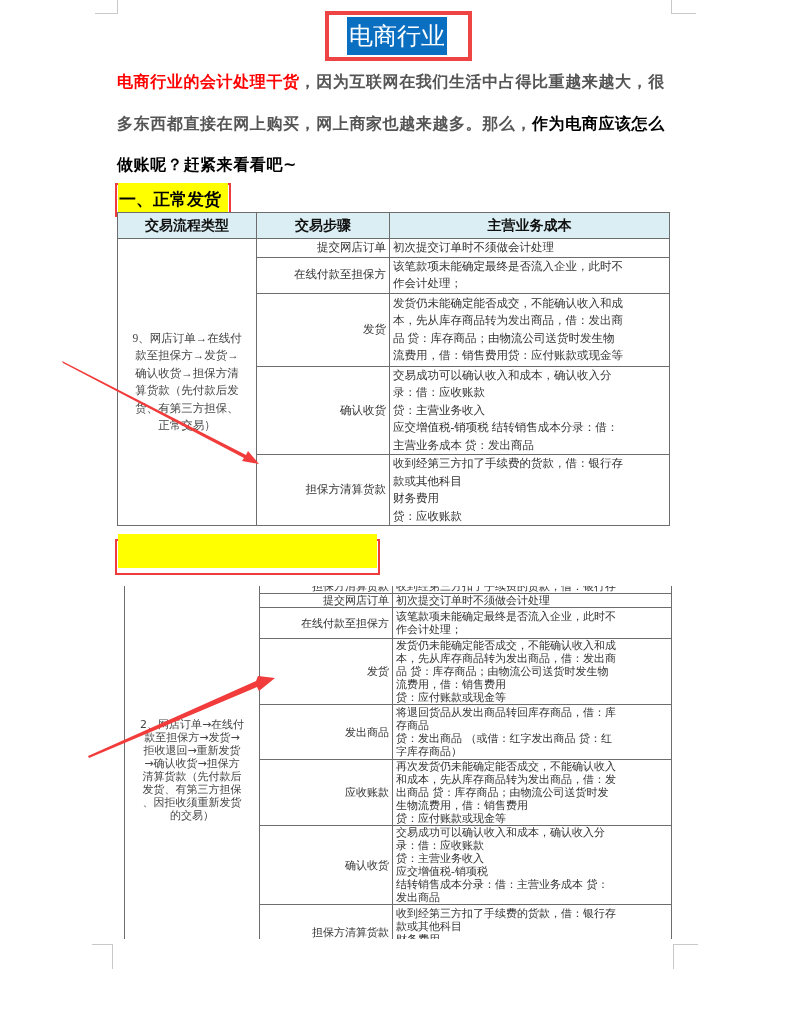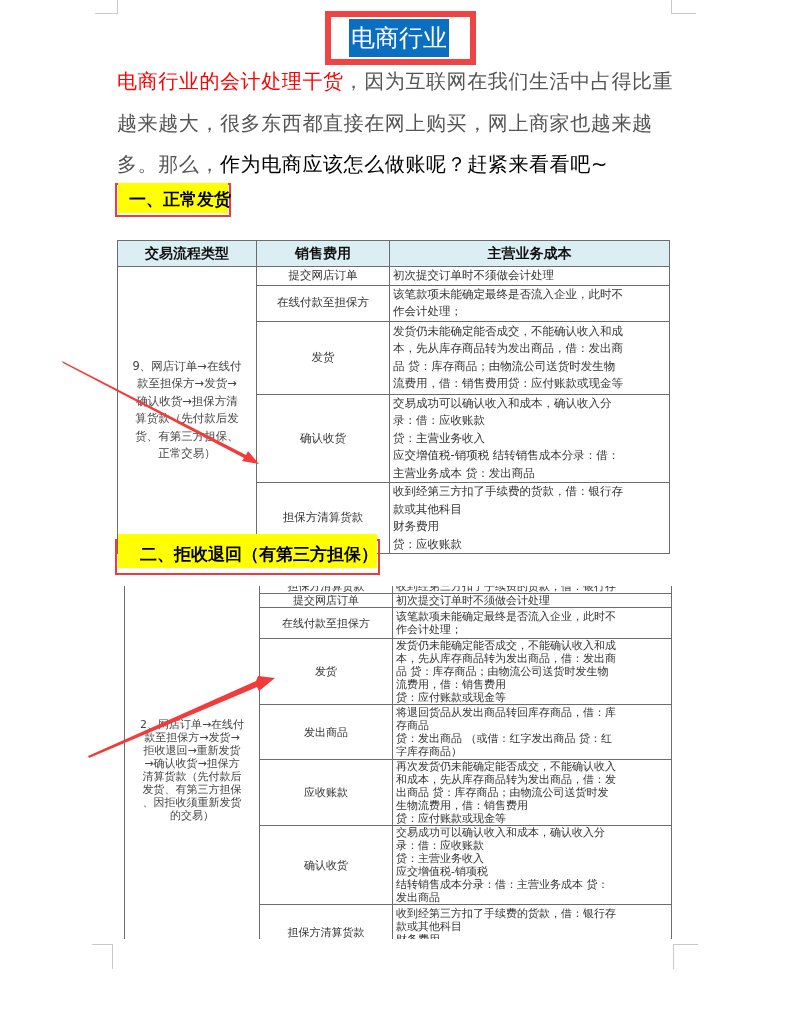--- a/index.html
+++ b/index.html
@@ -1,39 +1,39 @@
 <!DOCTYPE html>
 <html><head>
 <meta charset="utf-8">
 <style>
   html, body { margin:0; padding:0; background:#ffffff; }
   body { width:795px; height:1021px; position:relative; overflow:hidden;
          font-family:"DejaVu Sans","Liberation Sans",sans-serif; color:#000; }
   .corner { position:absolute; border-color:#c8c8c8; border-style:solid; border-width:0; }
   .title-box { position:absolute; left:325px; top:11px; width:139px; height:42px;
-               border:6px solid #ef4444; }
+               border:4px solid #ef4444; }
   .title-hl { position:absolute; left:18px; top:2px; width:100px; height:38px;
               background:#0b6fc1; color:#fff; font-size:24px; line-height:38px;
               text-align:center; white-space:nowrap; }
-  .para { position:absolute; left:117px; top:61px; width:560px; font-size:20px;
-          font-weight:normal; line-height:41.5px; color:#555555; letter-spacing:0.6px; }
+  .para { position:absolute; left:117px; top:61px; width:560px; font-size:16px;
+          font-weight:bold; line-height:41.5px; color:#555555; letter-spacing:0.6px; }
   .para .red { color:#ff0000; }
   .para .blk { color:#000000; }
   .heading { position:absolute; font-size:17px; font-weight:bold; color:#000;
              border:2px solid #ef3b3b; white-space:nowrap; }
   .heading .fill { position:absolute; background:#ffff00; }
-  .heading span.t { position:relative; display:block; padding-left:12px;text-align:right; }
+  .heading span.t { position:relative; display:block; padding-left:2px; }
   table.tbl { position:absolute; border-collapse:collapse; table-layout:fixed;
               color:#333; }
   table.tbl td, table.tbl th { border:1px solid #6d6d6d; padding:0 3px; vertical-align:middle; }
   table.tbl th { background:#dbeef3; font-weight:bold; font-size:14px; color:#111; text-align:center; }
   .t1 td { font-size:11.5px; line-height:17.5px; }
   .t2 td { font-size:11px; line-height:13px; }
   td.type { text-align:center; white-space:pre-line; color:#444; }
-  td.step { text-align:center; white-space:nowrap; }
+  td.step { text-align:right; white-space:nowrap; }
   td.desc { text-align:left; white-space:pre-line;margin-left:28px; }
   .clip { position:absolute; overflow:hidden; }
   svg.arrow { position:absolute; left:0; top:0; overflow:visible; pointer-events:none; }
 </style>
 </head>
 <body>
 
 <div class="corner" style="left:95px;top:0;width:22px;height:13px;border-right-width:1px;border-bottom-width:1px;"></div>
 <div class="corner" style="left:671px;top:0;width:24px;height:13px;border-left-width:1px;border-bottom-width:1px;"></div>
 <div class="corner" style="left:92px;top:944px;width:20px;height:24px;border-right-width:1px;border-top-width:1px;"></div>
@@ -45,30 +45,30 @@
 
 <div class="para">
   <span class="red">电商行业的会计处理干货</span><span>，因为互联网在我们生活中占得比重越来越大，很多东西都直接在网上购买，网上商家也越来越多。那么，</span><span class="blk">作为电商应该怎么做账呢？赶紧来看看吧~</span>
 </div>
 
 <div class="heading" style="left:115px;top:183px;width:112px;height:30px;">
   <div class="fill" style="left:1px;top:-2px;width:110px;height:30px;"></div>
   <span class="t" style="line-height:29px;">一、正常发货</span>
 </div>
 
-<table class="tbl t1" style="left:117px;top:240px;width:552px;">
+<table class="tbl t1" style="left:117px;top:212px;width:552px;font-family:Liberation Serif, serif;">
   <colgroup>
       <col style="width:139px">
       <col style="width:133px">
       <col style="width:280px">
     </colgroup>
   <tbody>
       <tr style="height:26px">
     <th>交易流程类型</th>
-    <th>销售费用</th>
+    <th>交易步骤</th>
     <th>主营业务成本</th>
   </tr>
   <tr style="height:18px">
     <td class="type" rowspan="5">9、网店订单→在线付
 款至担保方→发货→
 确认收货→担保方清
 算货款（先付款后发
 货、有第三方担保、
 正常交易）</td>
     <td class="step">提交网店订单</td>
@@ -99,21 +99,20 @@
     <td class="desc">收到经第三方扣了手续费的货款，借：银行存
 款或其他科目
 财务费用
 贷：应收账款</td>
   </tr>
 </tbody>
   </table>
 
 <div class="heading" style="left:115px;top:539px;width:261px;height:32px;">
   <div class="fill" style="left:1px;top:-7px;width:259px;height:34px;"></div>
-  <span class="t" style="line-height:26px;">二、拒收退回（有第三方担保）</span>
 </div>
 
 <div class="clip" style="left:120px;top:586px;width:555px;height:353px;">
   <table class="tbl t2" style="left:4px;top:-8px;width:547px;">
     <colgroup>
         <col style="width:135px">
         <col style="width:133px">
         <col style="width:279px">
       </colgroup>
     <tbody>

